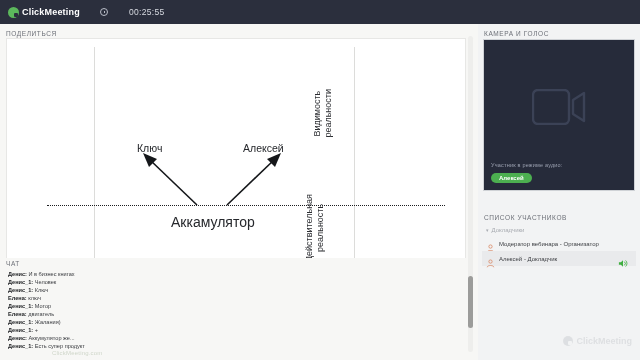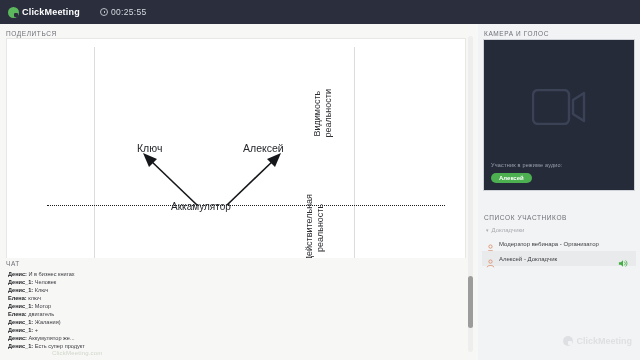--- a/index.html
+++ b/index.html
@@ -24,21 +24,21 @@
   }
   .logo-mark::after {
     content: ""; position: absolute; right: 1px; bottom: 1px;
     width: 4px; height: 4px; background: #2b2f3d; border-radius: 1px;
   }
   .logo-text { color: #ffffff; font-size: 9px; font-weight: bold; letter-spacing: .2px; }
   .topbar-title {
     flex: 1; text-align: left; padding-left: 10px;
     color: #c7cad2; font-size: 9px; letter-spacing: .1px;
   }
-  .timer { display: flex; align-items: center; gap: 3px; padding-right: 10px; }
+  .timer { display: flex; align-items: center; gap: 21px; padding-right: 10px; }
   .clock-icon {
     width: 8px; height: 8px; border: 1px solid #b9bdc7; border-radius: 50%;
     position: relative; flex: none;
   }
   .clock-icon::after {
     content: ""; position: absolute; left: 3px; top: 1.5px;
     width: 1px; height: 2.6px; background: #b9bdc7;
   }
   .timer-text { color: #d7dae1; font-size: 8.5px; letter-spacing: .3px; }
 
@@ -58,21 +58,21 @@
   .board-inner { position: absolute; inset: 0; }
   .board-rule { position: absolute; top: 8px; bottom: 14px; width: 1px; background: #dcdcda; }
   .rule-l { left: 87px; }
   .rule-r { left: 347px; }
 
   .node-label {
     position: absolute; font-size: 10.5px; color: #26282c; white-space: nowrap;
   }
   .node-key { left: 130px; top: 103px; }
   .node-car { left: 236px; top: 103px; }
-  .node-batt { left: 164px; top: 162px; font-size: 10px; }
+  .node-batt { left: 164px; top: 175px; font-size: 14px; }
 
   .dotline {
     position: absolute; left: 40px; right: 20px; top: 166px; height: 0;
     border-top: 1.6px dotted #1c1d20;
   }
   .arrow { position: absolute; }
   .arrow svg { display: block; }
 
   .vlabel {
     position: absolute; writing-mode: vertical-rl; transform: rotate(180deg);

